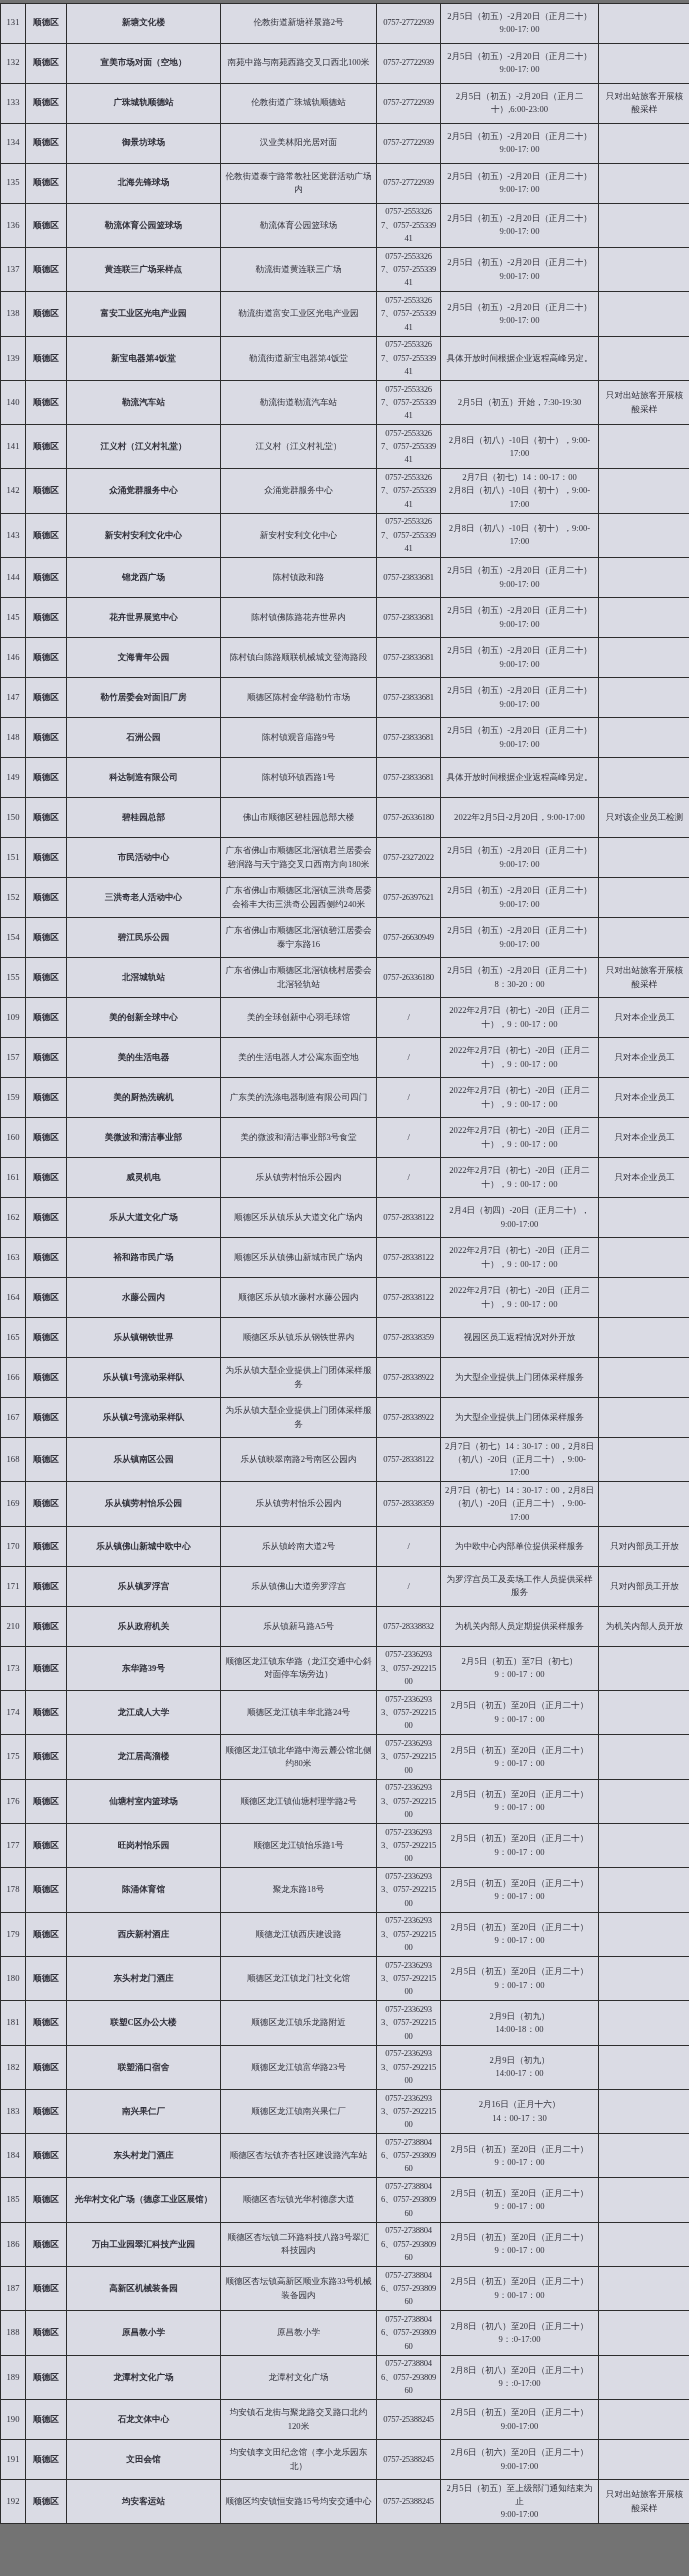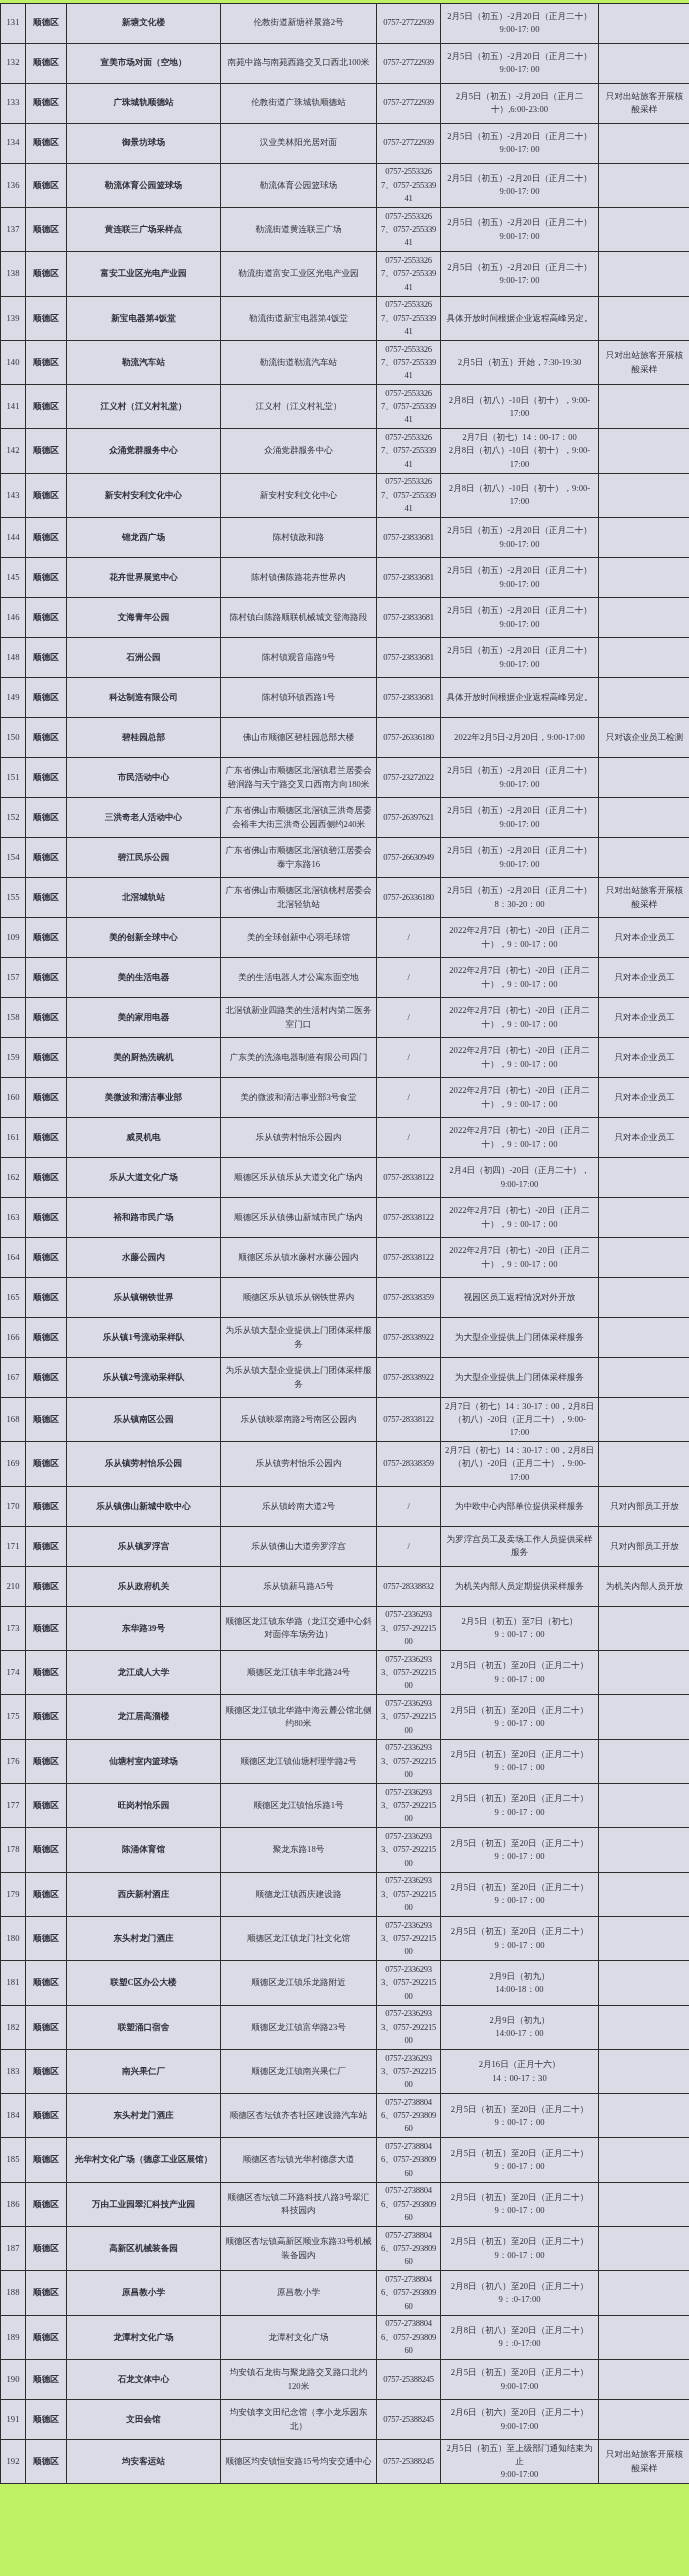--- a/index.html
+++ b/index.html
@@ -6,21 +6,21 @@
     margin: 0;
     padding: 0;
     width: 689px;
     background: #dadbe4;
     font-family: "Liberation Serif", "DejaVu Serif", serif;
   }
   .sheet {
     width: 689px;
     height: 2576px;
     overflow: hidden;
-    background: #bef264;
+    background: #737373;
     box-sizing: border-box;
   }
   table.sites {
     border-collapse: collapse;
     table-layout: fixed;
     width: 689px;
     margin-top: 2.6px;
     background: #dadbe4;
   }
   table.sites td {
@@ -91,20 +91,30 @@
           <td class="c0">134</td>
           <td class="c1">顺德区</td>
           <td class="c2">御景坊球场</td>
           <td class="c3">汉业美林阳光居对面</td>
           <td class="c4">0757-27722939</td>
           <td class="c5">2月5日（初五）-2月20日（正月二十）
 9:00-17: 00</td>
           <td class="c6"></td>
         </tr>
         <tr>
+          <td class="c0">135</td>
+          <td class="c1">顺德区</td>
+          <td class="c2">北海先锋球场</td>
+          <td class="c3">伦教街道泰宁路常教社区党群活动广场内</td>
+          <td class="c4">0757-27722939</td>
+          <td class="c5">2月5日（初五）-2月20日（正月二十）
+9:00-17: 00</td>
+          <td class="c6"></td>
+        </tr>
+        <tr>
           <td class="c0">136</td>
           <td class="c1">顺德区</td>
           <td class="c2">勒流体育公园篮球场</td>
           <td class="c3">勒流体育公园篮球场</td>
           <td class="c4">0757-25533267、0757-25533941</td>
           <td class="c5">2月5日（初五）-2月20日（正月二十）
 9:00-17: 00</td>
           <td class="c6"></td>
         </tr>
         <tr>
@@ -191,20 +201,30 @@
           <td class="c4">0757-23833681</td>
           <td class="c5">2月5日（初五）-2月20日（正月二十）
 9:00-17: 00</td>
           <td class="c6"></td>
         </tr>
         <tr>
           <td class="c0">146</td>
           <td class="c1">顺德区</td>
           <td class="c2">文海青年公园</td>
           <td class="c3">陈村镇白陈路顺联机械城文登海路段</td>
+          <td class="c4">0757-23833681</td>
+          <td class="c5">2月5日（初五）-2月20日（正月二十）
+9:00-17: 00</td>
+          <td class="c6"></td>
+        </tr>
+        <tr>
+          <td class="c0">147</td>
+          <td class="c1">顺德区</td>
+          <td class="c2">勒竹居委会对面旧厂房</td>
+          <td class="c3">顺德区陈村金华路勒竹市场</td>
           <td class="c4">0757-23833681</td>
           <td class="c5">2月5日（初五）-2月20日（正月二十）
 9:00-17: 00</td>
           <td class="c6"></td>
         </tr>
         <tr>
           <td class="c0">148</td>
           <td class="c1">顺德区</td>
           <td class="c2">石洲公园</td>
           <td class="c3">陈村镇观音庙路9号</td>
@@ -277,29 +297,20 @@
           <td class="c3">美的全球创新中心羽毛球馆</td>
           <td class="c4">/</td>
           <td class="c5">2022年2月7日（初七）-20日（正月二十），9：00-17：00</td>
           <td class="c6">只对本企业员工</td>
         </tr>
         <tr>
           <td class="c0">157</td>
           <td class="c1">顺德区</td>
           <td class="c2">美的生活电器</td>
           <td class="c3">美的生活电器人才公寓东面空地</td>
-          <td class="c4">/</td>
-          <td class="c5">2022年2月7日（初七）-20日（正月二十），9：00-17：00</td>
-          <td class="c6">只对本企业员工</td>
-        </tr>
-        <tr>
-          <td class="c0">158</td>
-          <td class="c1">顺德区</td>
-          <td class="c2">美的家用电器</td>
-          <td class="c3">北滘镇新业四路美的生活村内第二医务室门口</td>
           <td class="c4">/</td>
           <td class="c5">2022年2月7日（初七）-20日（正月二十），9：00-17：00</td>
           <td class="c6">只对本企业员工</td>
         </tr>
         <tr>
           <td class="c0">159</td>
           <td class="c1">顺德区</td>
           <td class="c2">美的厨热洗碗机</td>
           <td class="c3">广东美的洗涤电器制造有限公司四门</td>
           <td class="c4">/</td>

